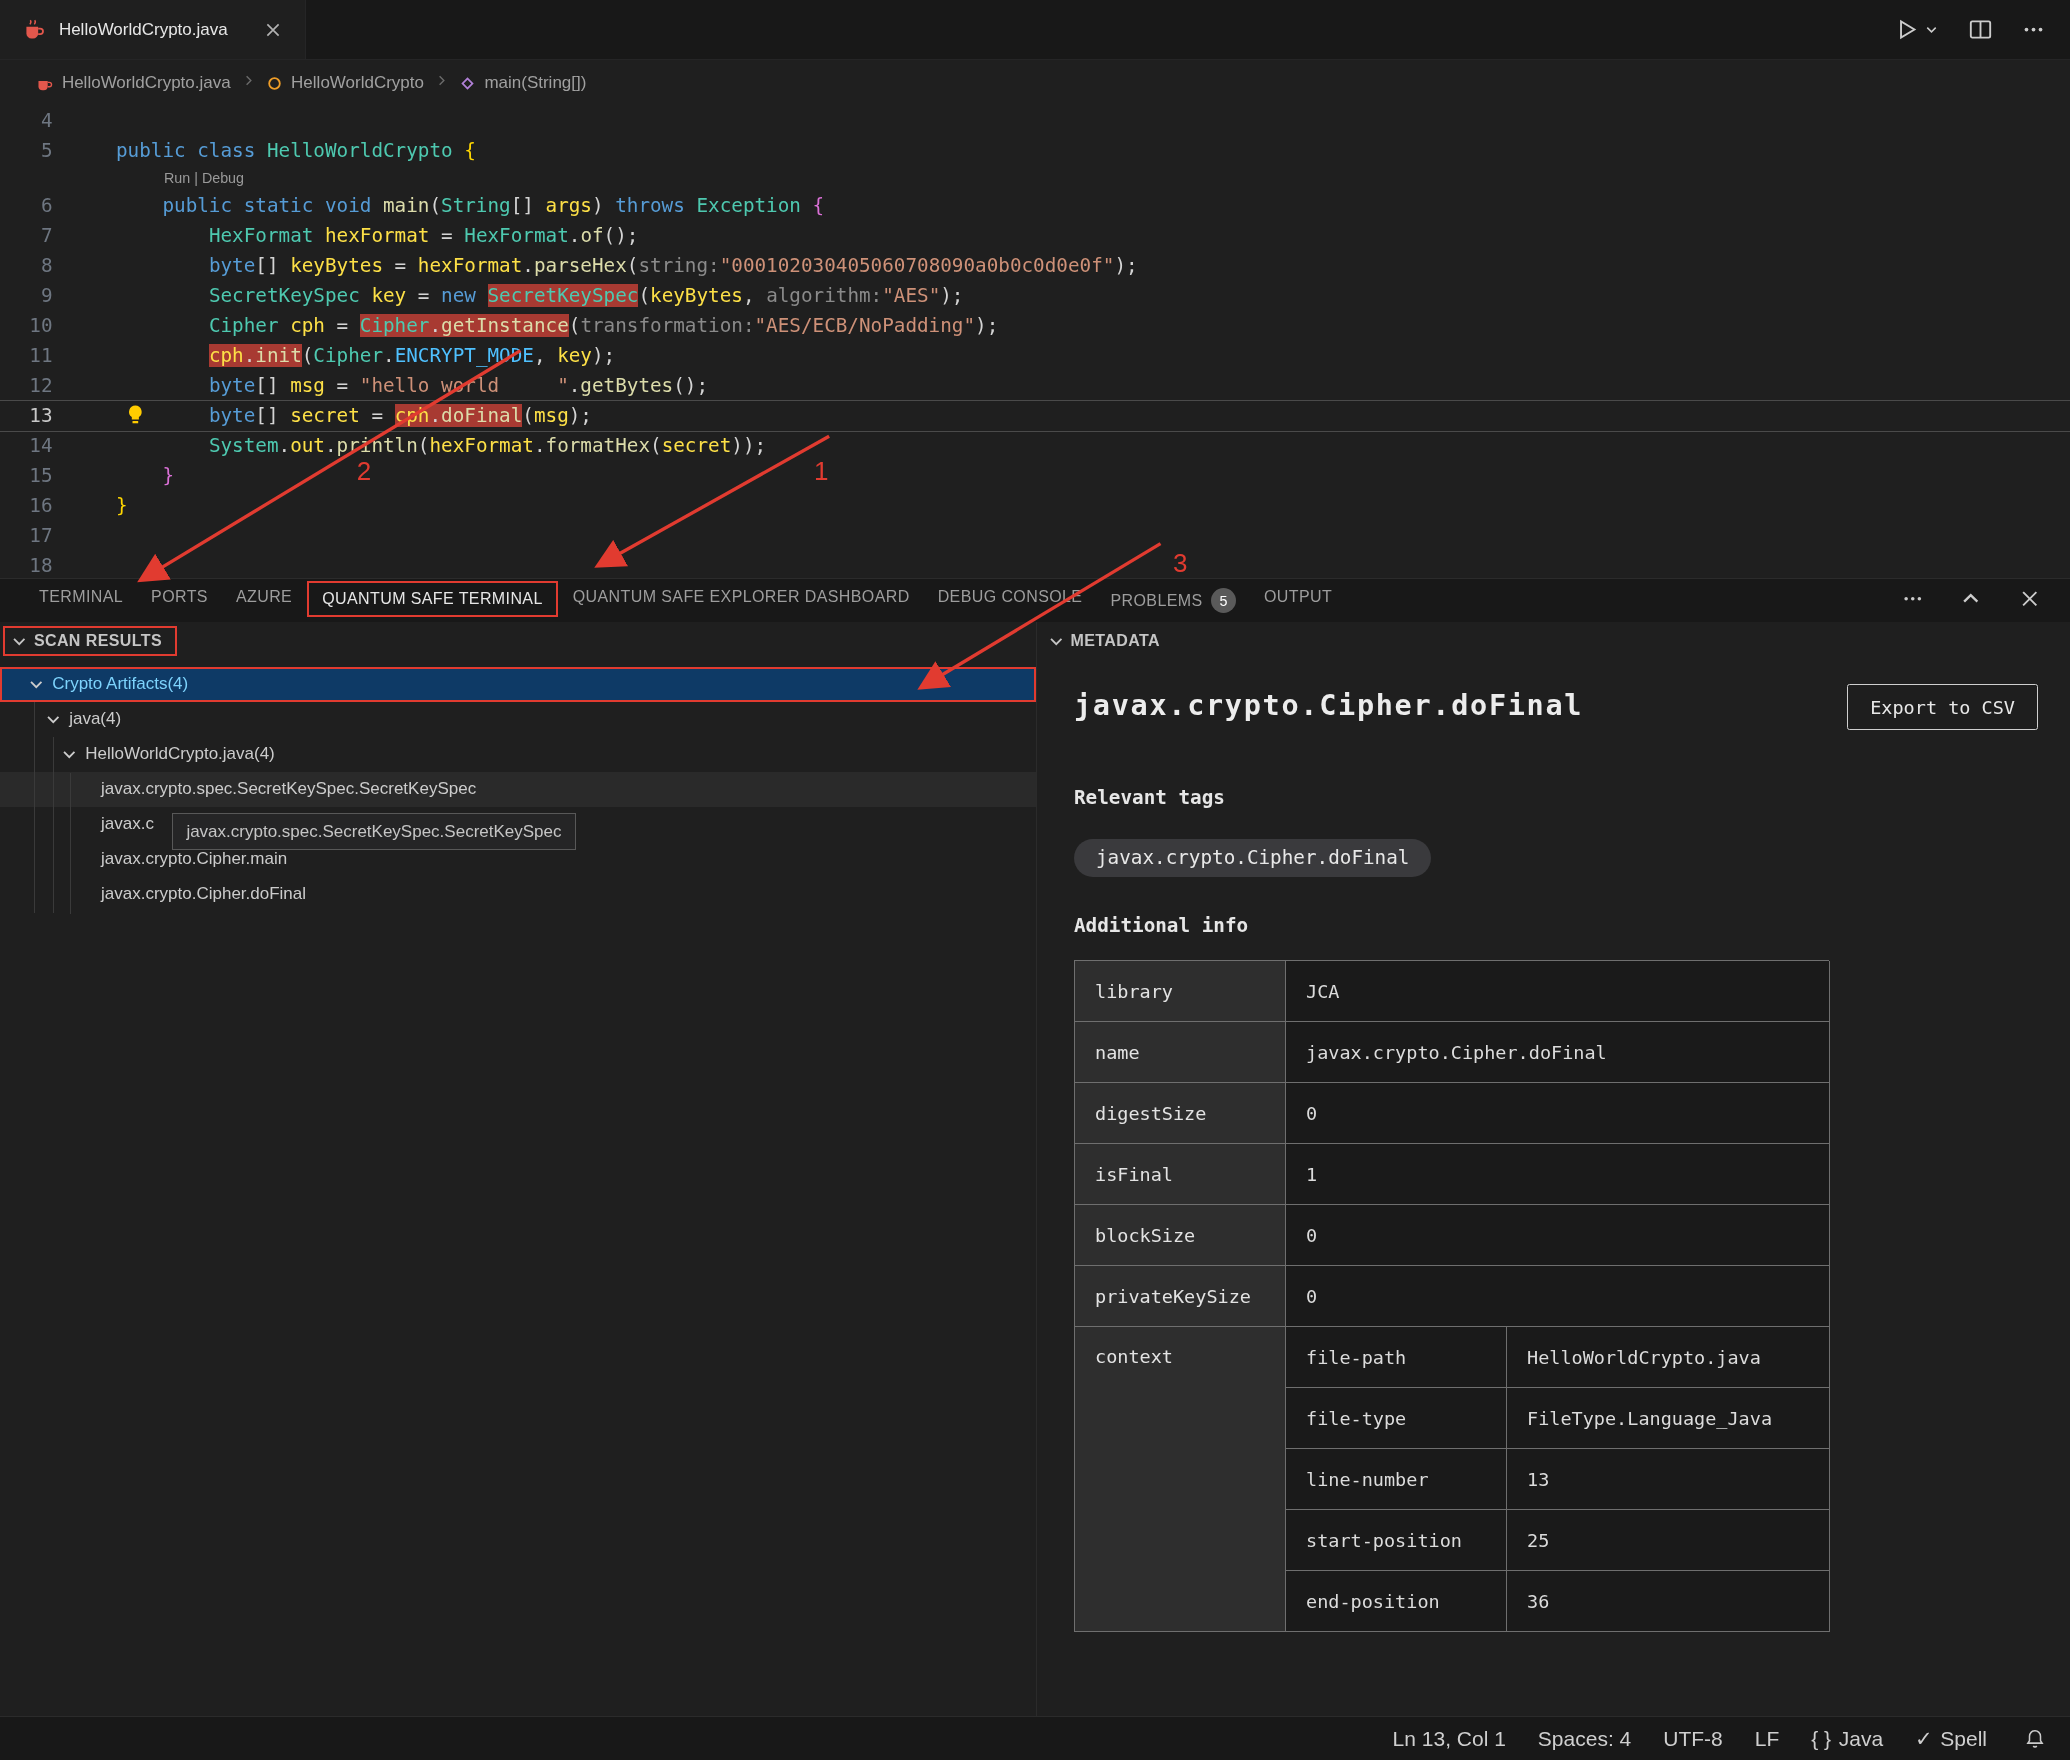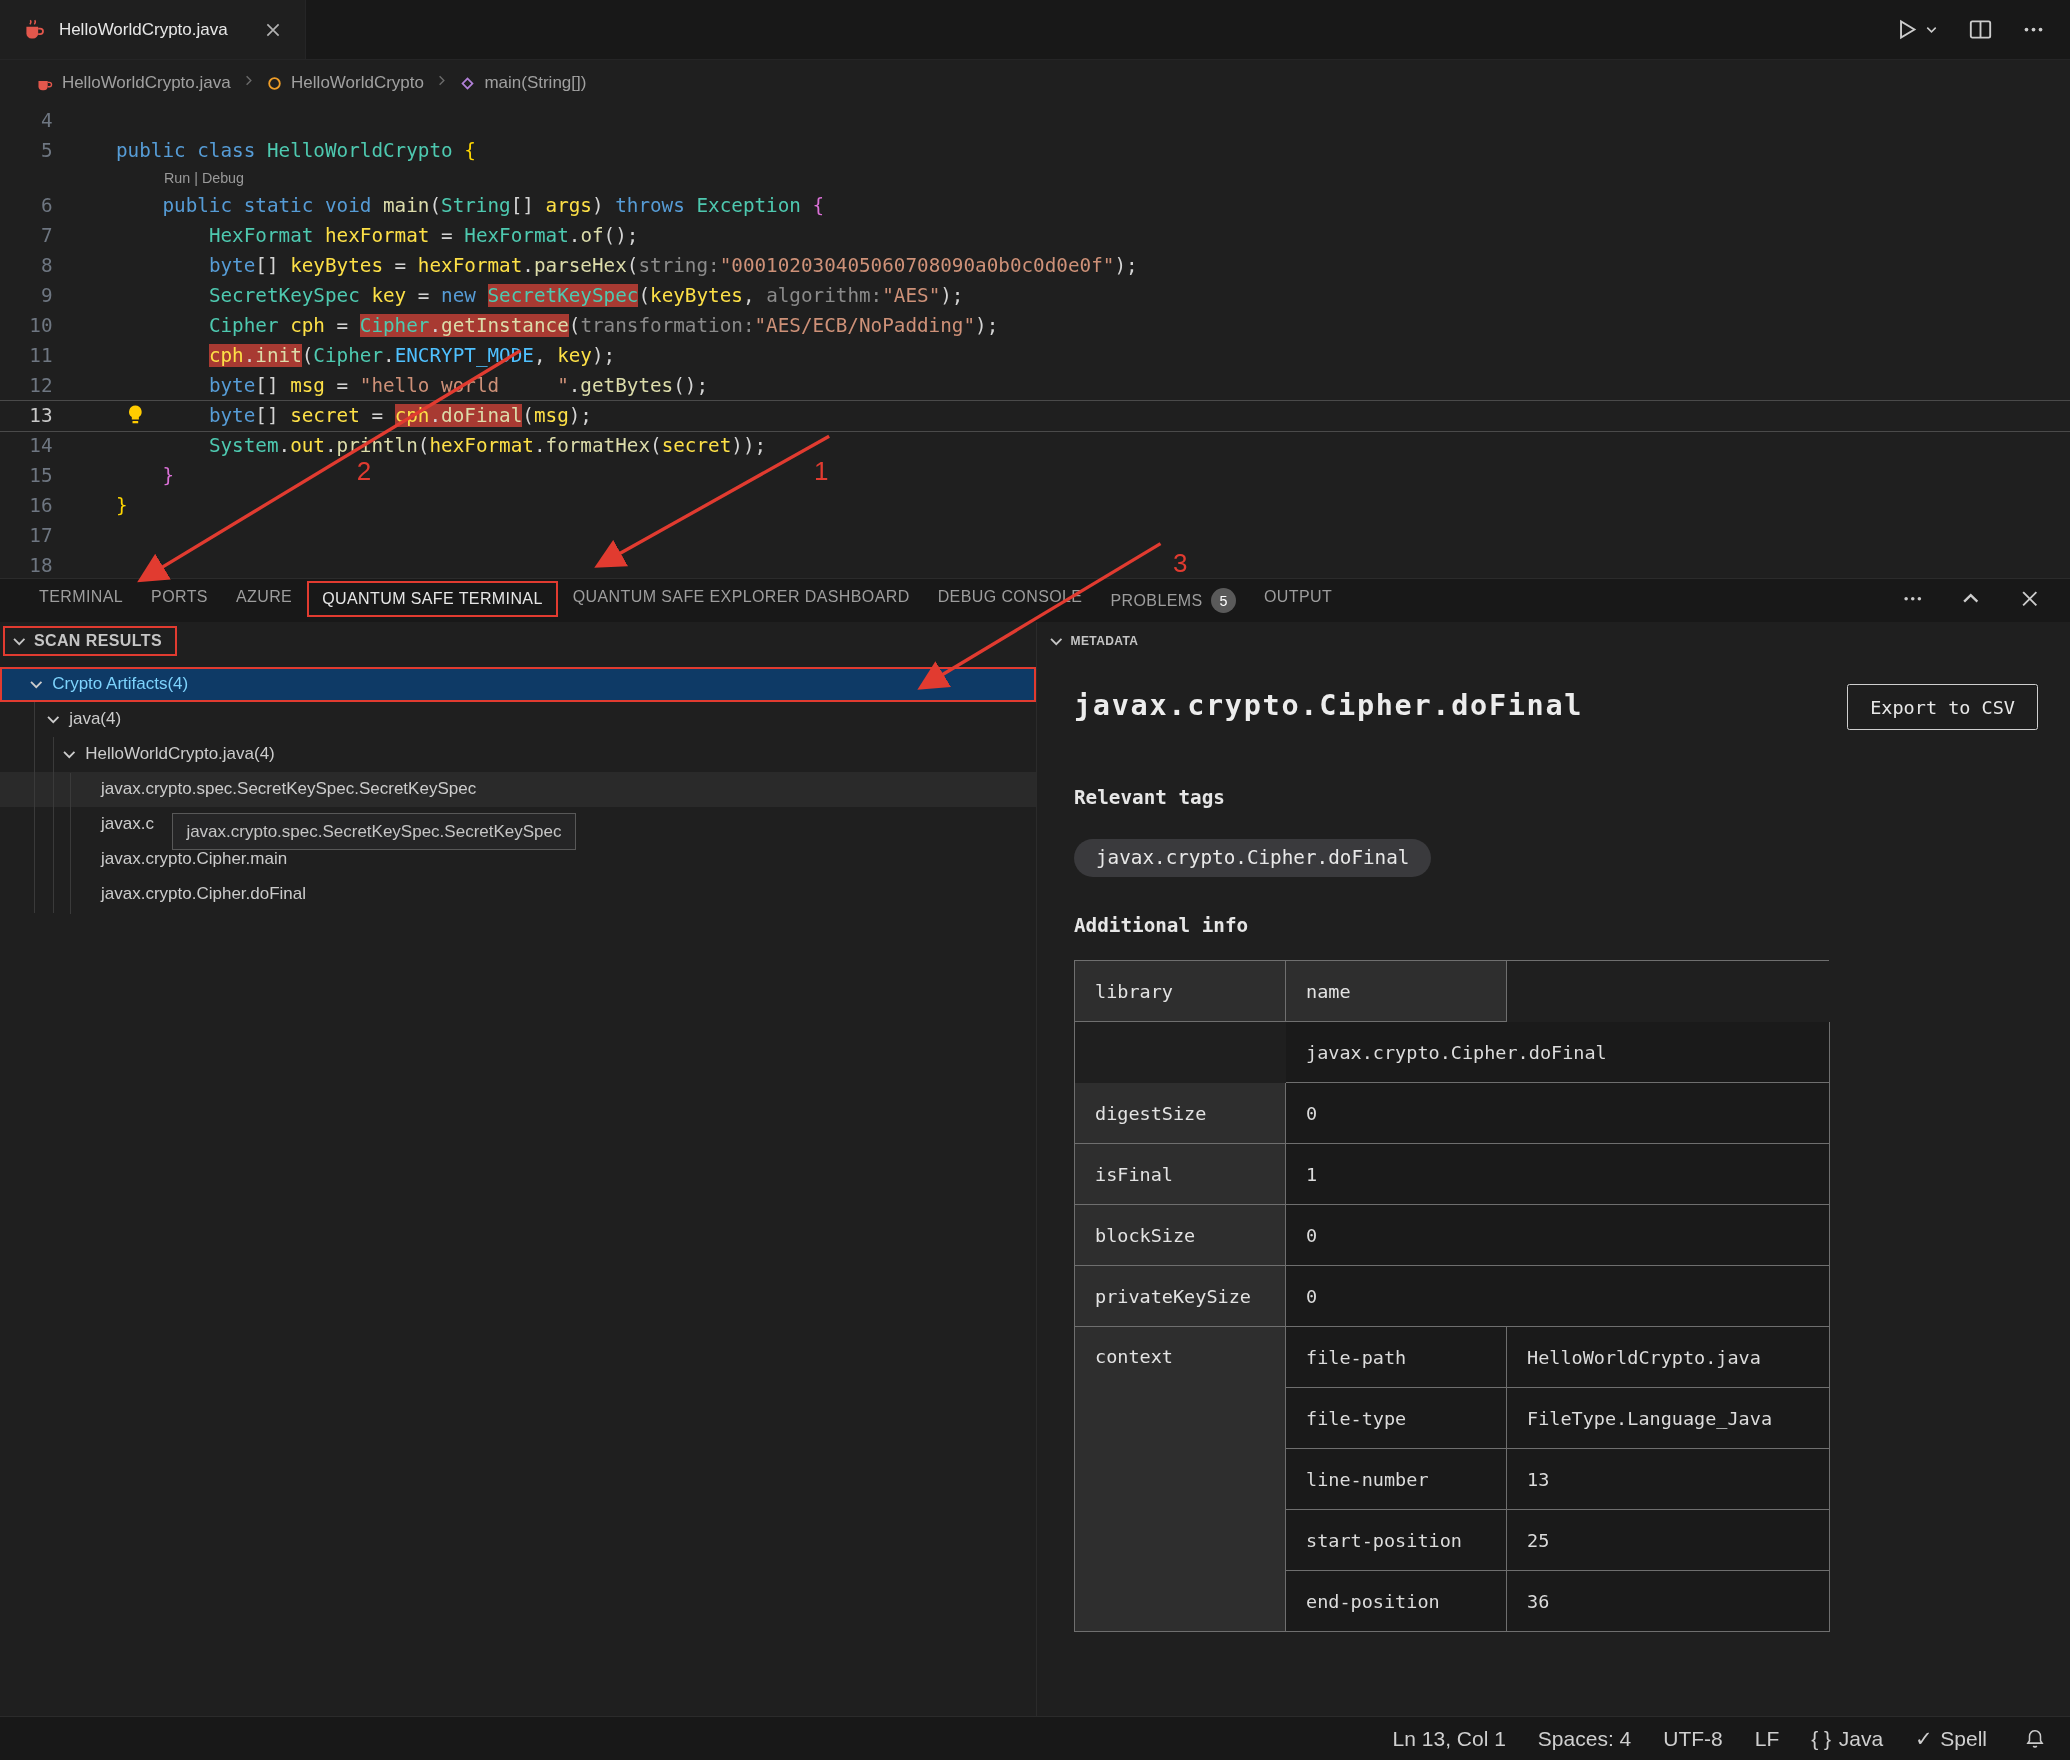--- a/index.html
+++ b/index.html
@@ -69,21 +69,21 @@
   .tree-row.selected { background:#0e3a66; border:2.5px solid #e13b30; color:#7dd3fc; }
   .tree-row.hoverbg { background:#2a2a2a; }
   .indent-guide { position:absolute; width:0.8px; background:#3a3a3a; }
   .tooltip { position:absolute; left:172px; top:191px; height:37px; line-height:35px;
              background:#252526; border:0.8px solid #585858; padding:0 13.4px; font-size:17px;
              color:#c5c5c5; z-index:20; white-space:nowrap; }
 
   
   .right-pane { flex:1; position:relative; font-family:"DejaVu Sans Mono", monospace; min-width:0; }
   .meta-header { height:38px; display:flex; align-items:center; gap:5px; padding-left:10px;
-                 color:#c5c5c5; font-size:12px; font-weight:bold; letter-spacing:0.4px;
+                 color:#c5c5c5; font-size:16px; font-weight:bold; letter-spacing:0.4px;
                  font-family:"Liberation Sans", sans-serif; }
   .meta-body { padding:28.5px 34px 0 37px; }
   .meta-title { font-size:28.5px; font-weight:bold; letter-spacing:1.7px; color:#ececec; }
   .export-btn { position:absolute; top:62px; right:33px; background:#1e1e1e; color:#e8e8e8;
                 border:1.7px solid #cfcfcf; border-radius:2.5px; font-size:18.5px; padding:11.7px 22px;
                 font-family:"DejaVu Sans Mono", monospace; }
   .section-heading { font-size:19.3px; font-weight:bold; color:#e6e6e6; }
   .h-tags { margin-top:64px; }
   .h-info { margin-top:37px; }
   .tagrow { margin-top:30px; display:flex; gap:13.4px; }
@@ -368,20 +368,21 @@
       <button class="export-btn">Export to CSV</button>
       <div class="meta-body">
         <div class="meta-title">javax.crypto.Cipher.doFinal</div>
         <div class="section-heading h-tags">Relevant tags</div>
         <div class="tagrow" id="tagrow">
             <span class="tag-pill">javax.crypto.Cipher.doFinal</span>
           </div>
         <div class="section-heading h-info">Additional info</div>
         <div class="info-table" id="info-table">
             <div class="cell key">library</div>
+            <div class="cell val wide">JCA</div>
             <div class="cell key">name</div>
             <div class="cell val wide">javax.crypto.Cipher.doFinal</div>
             <div class="cell key">digestSize</div>
             <div class="cell val wide">0</div>
             <div class="cell key">isFinal</div>
             <div class="cell val wide">1</div>
             <div class="cell key">blockSize</div>
             <div class="cell val wide">0</div>
             <div class="cell key">privateKeySize</div>
             <div class="cell val wide">0</div>

